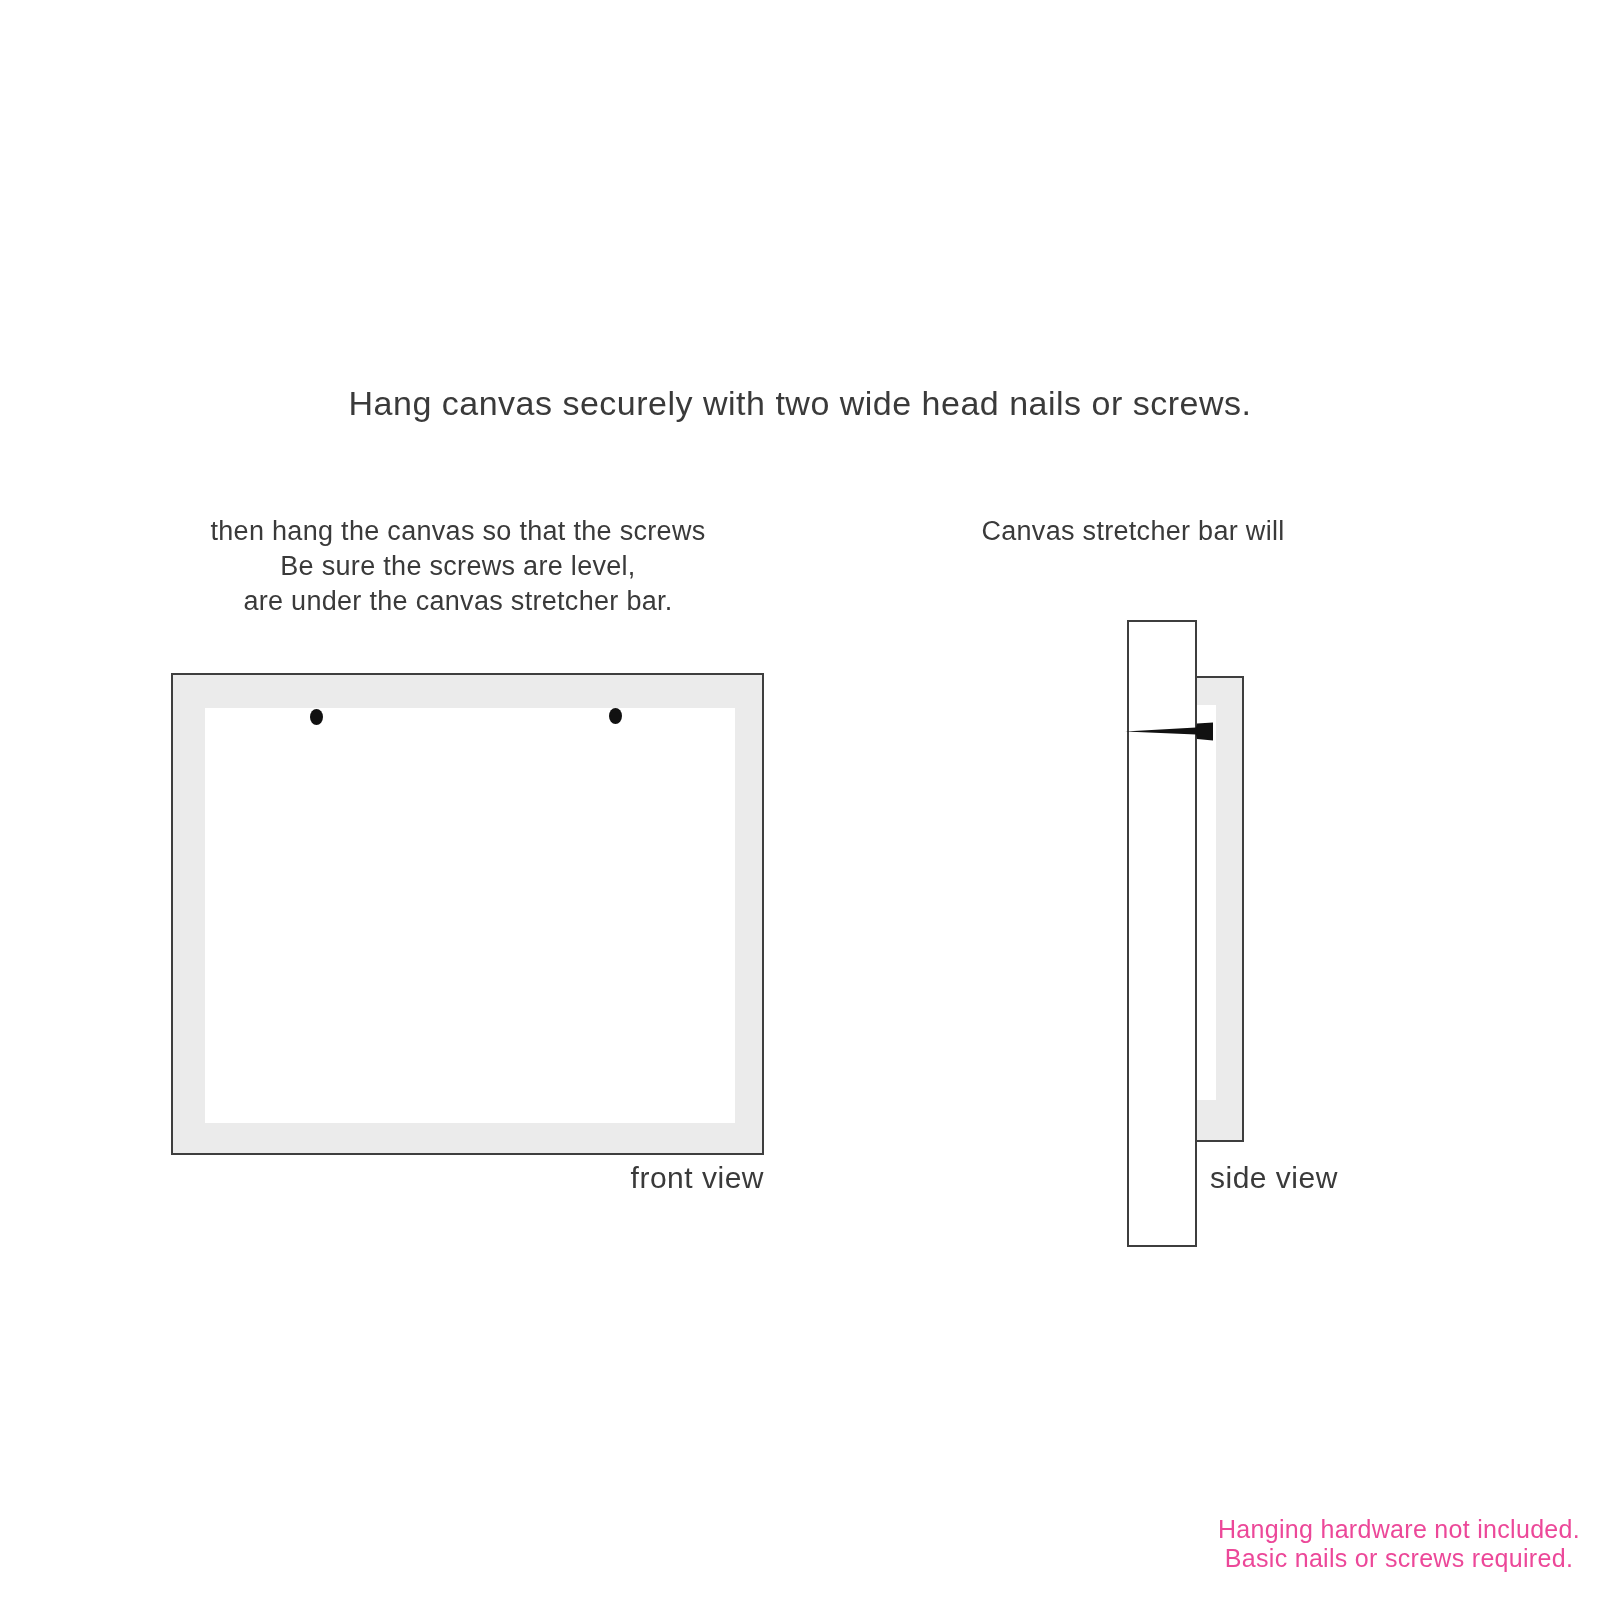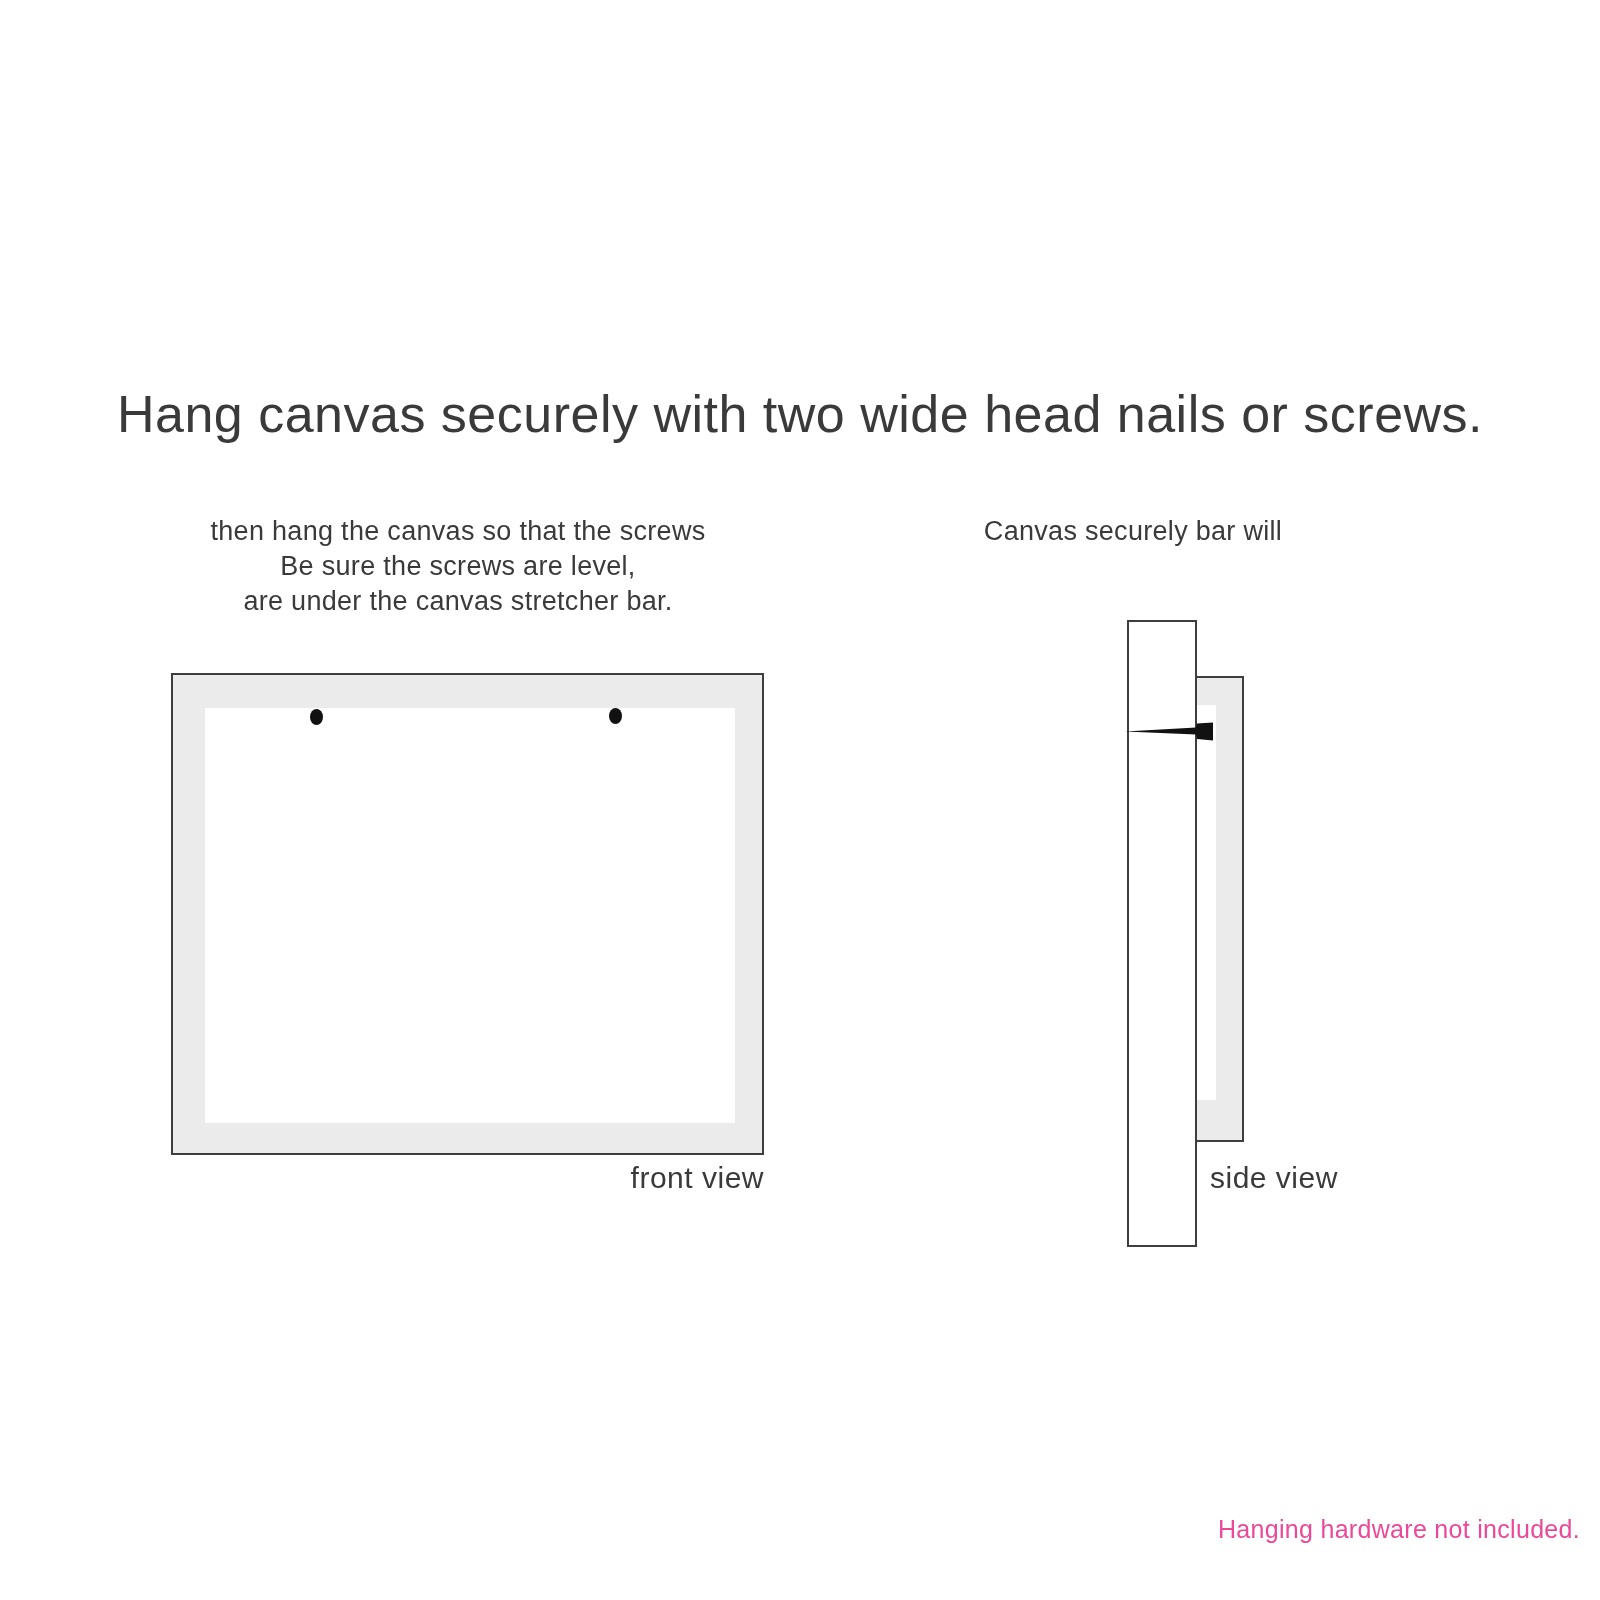--- a/index.html
+++ b/index.html
@@ -11,21 +11,21 @@
     font-family: "Liberation Sans", sans-serif;
     color: var(--text, #3a3a3a);
     overflow: hidden;
   }
   .page * { box-sizing: border-box; }
 
   .title {
     position: absolute;
     left: 0; right: 0; top: 384px;
     text-align: center;
-    font-size: 52px;
+    font-size: 34px;
     font-weight: 300;
     letter-spacing: 0.5px;
     white-space: nowrap;
   }
 
   .caption {
     position: absolute;
     top: 514px;
     text-align: center;
     font-size: 27px;
@@ -115,34 +115,35 @@
 
   <div class="title">Hang canvas securely with two wide head nails or screws.</div>
 
   <div class="caption caption-left">
     <div>then hang the canvas so that the screws</div>
     <div>Be sure the screws are level,</div>
     <div>are under the canvas stretcher bar.</div>
   </div>
 
   <div class="caption caption-right">
-    <div>Canvas securely bar will</div>
+    <div>Canvas stretcher bar will</div>
   </div>
 
   <div class="front-frame"></div>
   <div class="front-interior"></div>
   <div class="nail-dot nail-dot-left"></div>
   <div class="nail-dot nail-dot-right"></div>
   <div class="view-label label-front">front view</div>
 
   <div class="side-canvas"></div>
   <div class="side-recess"></div>
   <div class="side-wall"></div>
   <svg class="side-nail" viewBox="1118 714 102 32" xmlns="http://www.w3.org/2000/svg">
     <polygon points="1125,731.5 1196,727.5 1197,723.5 1213,722.5 1213,740.5 1197,739 1196,734.5" fill="#111111"></polygon>
   </svg>
   <div class="view-label label-side">side view</div>
 
   <div class="footnote">
     <div>Hanging hardware not included.</div>
+    <div>Basic nails or screws required.</div>
   </div>
 
 </div>
 
 </body></html>

